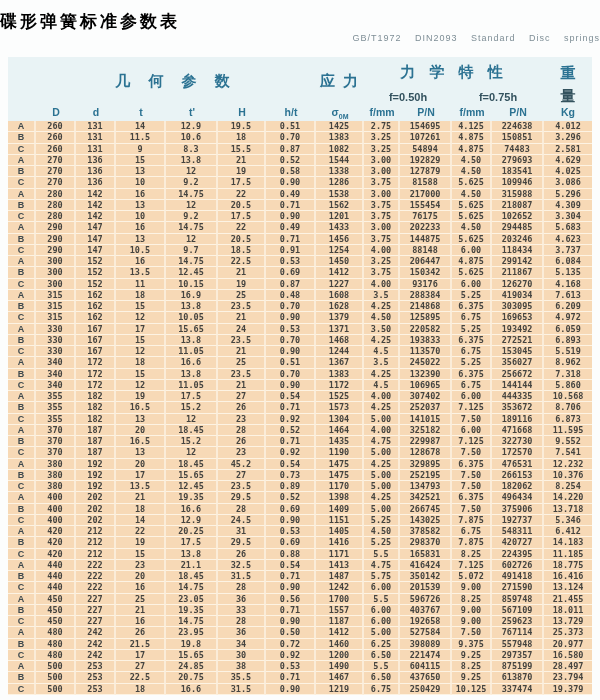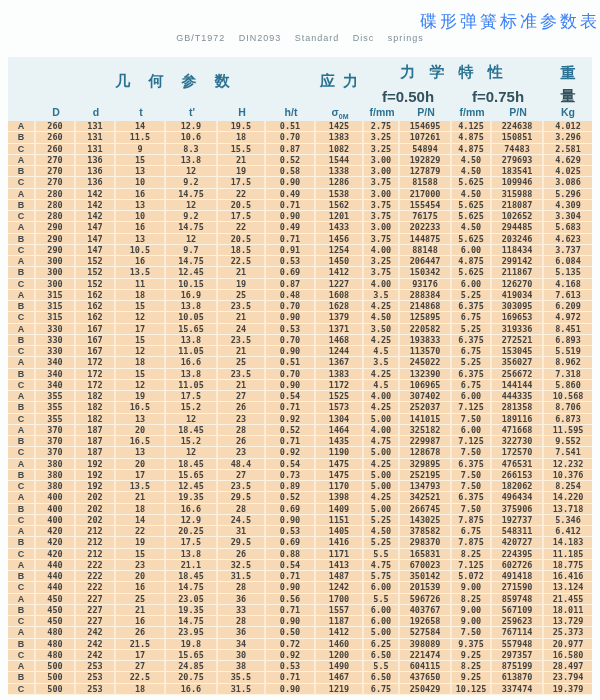--- a/index.html
+++ b/index.html
@@ -3,46 +3,46 @@
 <meta charset="utf-8">
 <style>
   html,body{margin:0;padding:0;}
   body{
     width:600px;height:700px;overflow:hidden;position:relative;
     background:#fcfdfd;
     font-family:"Liberation Sans", sans-serif;
   }
   .page-title{
     position:absolute;top:10px;left:0;width:600px;
-    text-align:right;font-size:17px;font-weight:400;
-    color:#3b82f6;letter-spacing:3px;
+    text-align:left;font-size:17px;font-weight:700;
+    color:#000000;letter-spacing:3px;
   }
   .page-subtitle{
     position:absolute;top:33px;left:0;width:600px;
-    text-align:center;font-size:9px;color:#7e8e96;
+    text-align:right;font-size:9px;color:#7e8e96;
     letter-spacing:1px;word-spacing:10px;
   }
   .table-wrap{
     position:absolute;left:8px;top:57px;width:584px;height:637px;
     background:#737373;
   }
   table{border-collapse:separate;border-spacing:0;table-layout:fixed;width:584px;}
   
   col.cl{width:28px;} col.cD{width:40px;} col.cd{width:40px;}
   col.ct{width:50px;} col.ctp{width:52px;} col.cH{width:48px;}
   col.cht{width:50px;} col.cs{width:48px;} col.cf1{width:36px;}
   col.cp1{width:52px;} col.cf2{width:40px;} col.cp2{width:52px;} col.ckg{width:48px;}
 
   thead th{
     background:#e9f3f5;font-weight:bold;color:#2b7292;
     padding:0;white-space:nowrap;overflow:visible;
   }
   tr.group-row th{height:30px;font-size:15px;letter-spacing:7px;vertical-align:middle;}
   tr.group-row th.weight-cell{font-size:15px;letter-spacing:0;line-height:15px;vertical-align:middle;}
-  tr.sub-row th{height:18px;font-size:15px;letter-spacing:0;color:#33525e;vertical-align:middle;}
+  tr.sub-row th{height:18px;font-size:11px;letter-spacing:0;color:#33525e;vertical-align:middle;}
   tr.letters-row th{height:15px;font-size:10.5px;letter-spacing:0;vertical-align:top;}
   tr.letters-row th sub{font-size:7px;}
 
   tbody td{
     background:#f7d9b6;
     color:#454440;
     font-family:"DejaVu Sans Mono", monospace;
     font-size:8.5px;font-weight:bold;
     text-align:center;vertical-align:middle;
     height:10.25px;padding:0;
@@ -382,22 +382,22 @@
           <td>330</td>
           <td>167</td>
           <td>17</td>
           <td>15.65</td>
           <td>24</td>
           <td>0.53</td>
           <td>1371</td>
           <td>3.50</td>
           <td>220582</td>
           <td>5.25</td>
-          <td>319336</td>
-          <td>8.451</td>
+          <td>193492</td>
+          <td>6.059</td>
         </tr>
         <tr>
           <td class="series">B</td>
           <td>330</td>
           <td>167</td>
           <td>15</td>
           <td>13.8</td>
           <td>23.5</td>
           <td>0.70</td>
           <td>1468</td>
@@ -487,21 +487,21 @@
           <td>355</td>
           <td>182</td>
           <td>16.5</td>
           <td>15.2</td>
           <td>26</td>
           <td>0.71</td>
           <td>1573</td>
           <td>4.25</td>
           <td>252037</td>
           <td>7.125</td>
-          <td>281358</td>
+          <td>353672</td>
           <td>8.706</td>
         </tr>
         <tr>
           <td class="series">C</td>
           <td>355</td>
           <td>182</td>
           <td>13</td>
           <td>12</td>
           <td>23</td>
           <td>0.92</td>
@@ -556,21 +556,21 @@
           <td>7.50</td>
           <td>172570</td>
           <td>7.541</td>
         </tr>
         <tr>
           <td class="series">A</td>
           <td>380</td>
           <td>192</td>
           <td>20</td>
           <td>18.45</td>
-          <td>48.4</td>
+          <td>45.2</td>
           <td>0.54</td>
           <td>1475</td>
           <td>4.25</td>
           <td>329895</td>
           <td>6.375</td>
           <td>476531</td>
           <td>12.232</td>
         </tr>
         <tr>
           <td class="series">B</td>
@@ -695,21 +695,21 @@
         <tr>
           <td class="series">A</td>
           <td>440</td>
           <td>222</td>
           <td>23</td>
           <td>21.1</td>
           <td>32.5</td>
           <td>0.54</td>
           <td>1413</td>
           <td>4.75</td>
-          <td>670023</td>
+          <td>416424</td>
           <td>7.125</td>
           <td>602726</td>
           <td>18.775</td>
         </tr>
         <tr>
           <td class="series">B</td>
           <td>440</td>
           <td>222</td>
           <td>20</td>
           <td>18.45</td>

